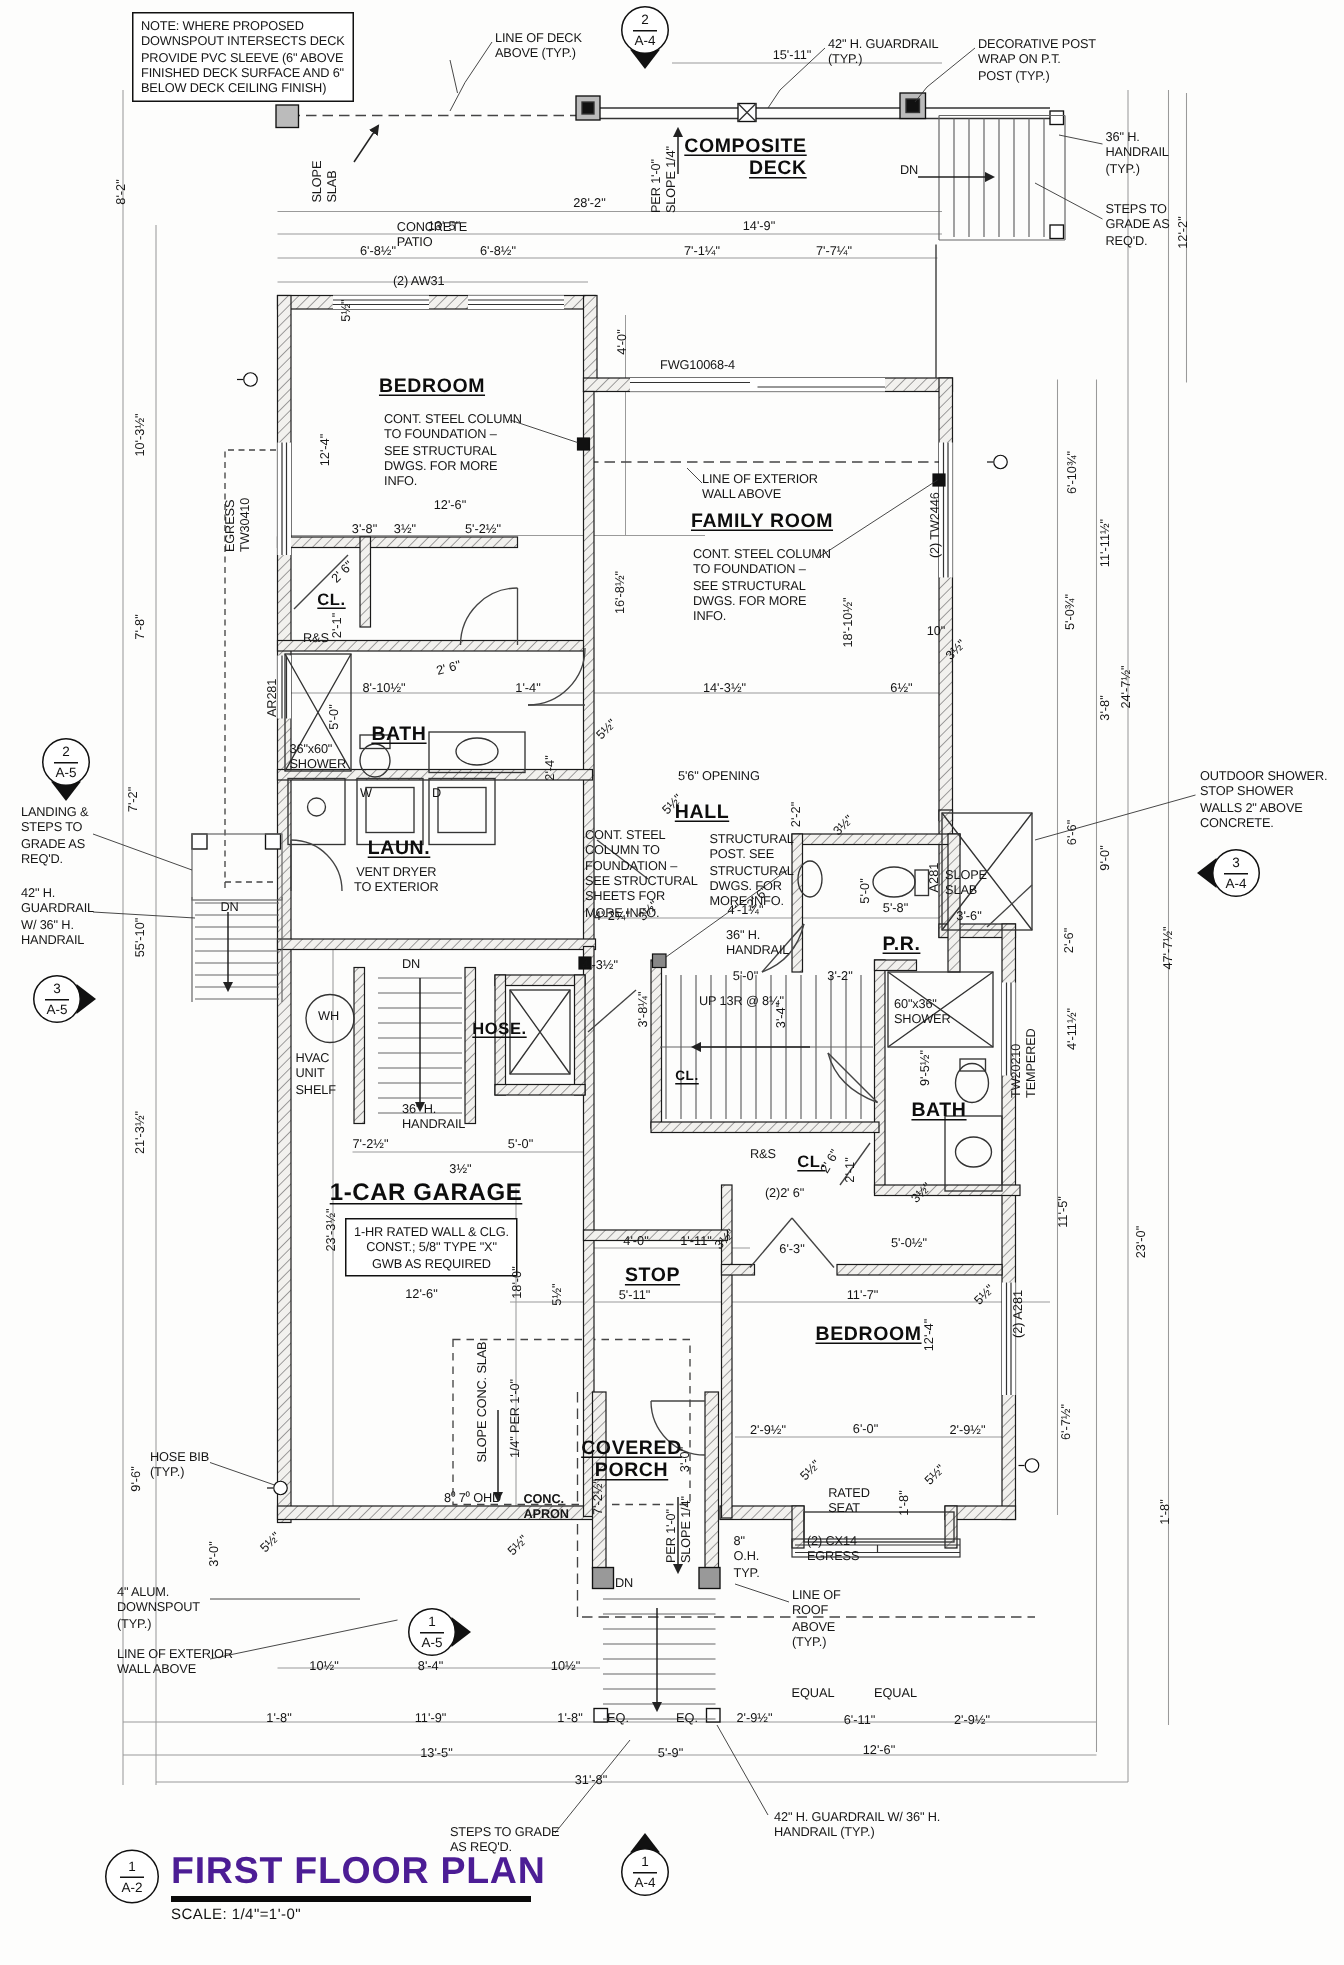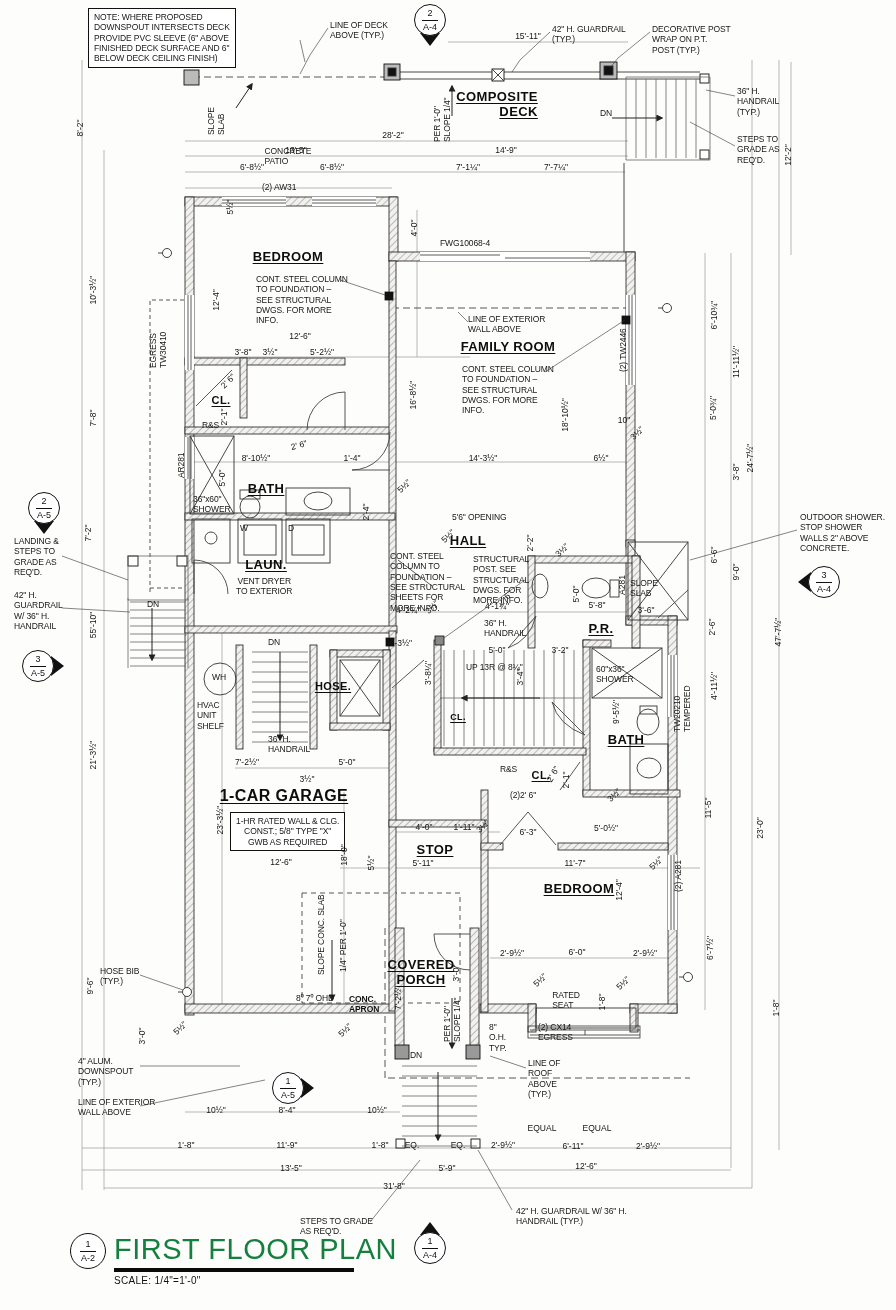--- a/index.html
+++ b/index.html
@@ -19,21 +19,21 @@
            flex-direction:column;align-items:center;justify-content:center;font-size:9px;
            background:#fff;z-index:2;line-height:1}
   .mnum{border-bottom:1px solid #111;padding:0 5px 1px;line-height:1.15}
   .msheet{line-height:1.15;padding-top:1px}
   .tri{width:0;height:0}
   .marker.down .tri{border-left:10px solid transparent;border-right:10px solid transparent;border-top:13px solid #111;margin-top:-3px}
   .marker.up .tri{border-left:10px solid transparent;border-right:10px solid transparent;border-bottom:13px solid #111;margin-bottom:-3px}
   .marker.left .tri{border-top:10px solid transparent;border-bottom:10px solid transparent;border-right:13px solid #111;margin-right:-3px}
   .marker.right .tri{border-top:10px solid transparent;border-bottom:10px solid transparent;border-left:13px solid #111;margin-left:-3px}
   #titleblock{position:absolute;left:70px;top:1233px;display:flex;align-items:flex-start;gap:8px}
-  #titletext .t1{font-size:29px;font-weight:400;letter-spacing:.5px;color:#15803d}
+  #titletext .t1{font-size:25px;font-weight:700;letter-spacing:.5px;color:#4c1d95}
   #titletext .tline{height:3.5px;background:#0a0a0a;margin:2px 0 3px}
   #titletext .t2{font-size:10px;letter-spacing:.3px}
 </style>
 </head>
 <body>
 
 <div id="page">
 
 <svg id="plan" width="896" height="1310" viewBox="0 0 896 1310">
   <defs>

